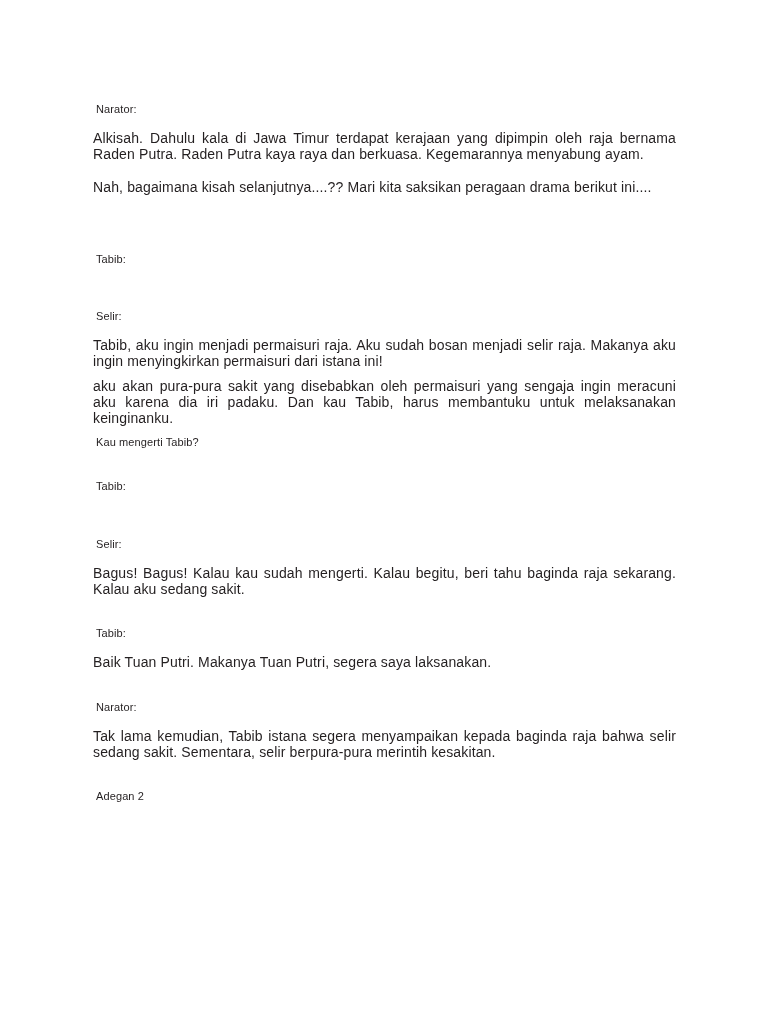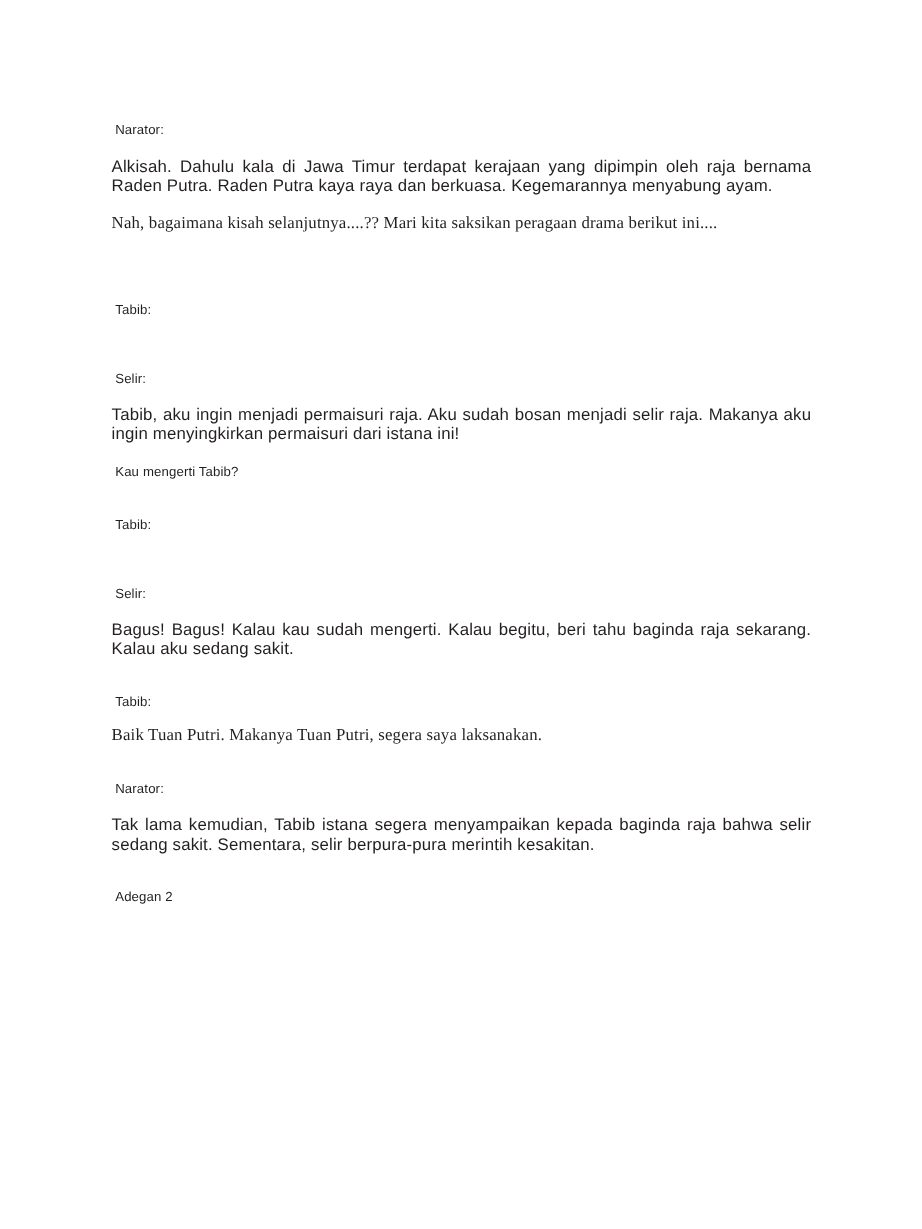--- a/index.html
+++ b/index.html
@@ -43,21 +43,20 @@
     line-height: 16.2px;
   }
   
   .para {
     text-align: justify;
     text-justify: inter-word;
     margin: 0;
   }
   .para.left {
     text-align: left;
-    font-family: Liberation Serif, serif;
   }
   
   .sp-sm { height: 8px; }
   .sp-md { height: 13px; }
   .sp-xl { height: 28px; }
 </style>
 </head>
 <body>
 
 <div class="page">
@@ -83,20 +82,21 @@
 
 
     <div class="sp-xl"></div>
 
     <p class="blk label">Selir:</p>
     <div class="sp-md"></div>
 
     <p class="blk para">Tabib, aku ingin menjadi permaisuri raja. Aku sudah bosan menjadi selir raja. Makanya aku ingin menyingkirkan permaisuri dari istana ini!</p>
     <div class="sp-sm"></div>
 
+    <p class="blk para">aku akan pura-pura sakit yang disebabkan oleh permaisuri yang sengaja ingin meracuni aku karena dia iri padaku. Dan kau Tabib, harus membantuku untuk melaksanakan keinginanku.</p>
     <div class="sp-sm"></div>
 
     <p class="blk label">Kau mengerti Tabib?</p>
 
     <div class="sp-xl"></div>
 
     <p class="blk label">Tabib:</p>
     <div class="sp-md"></div>
 
 

